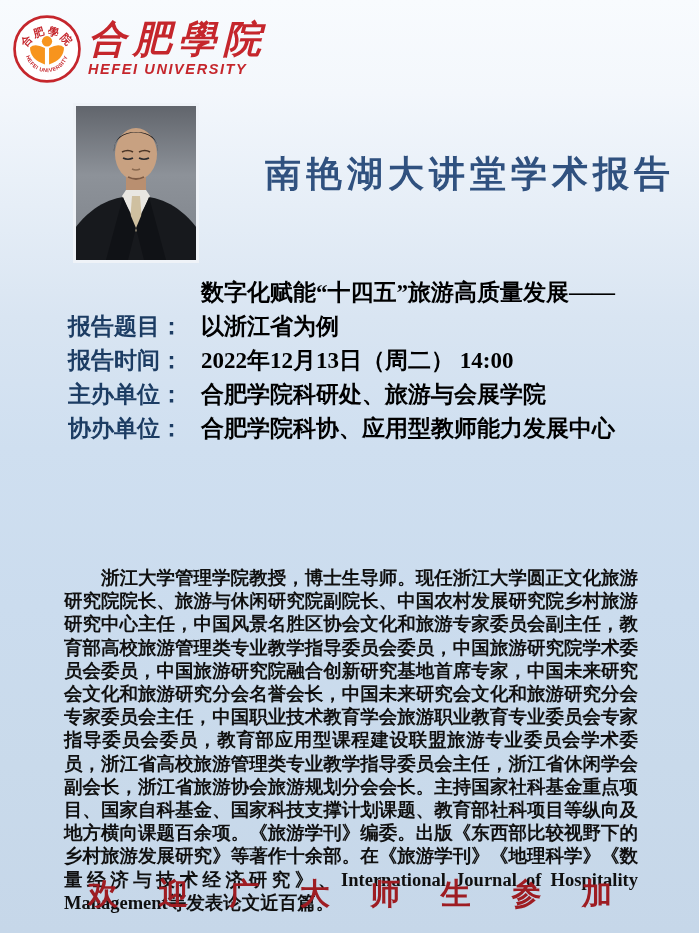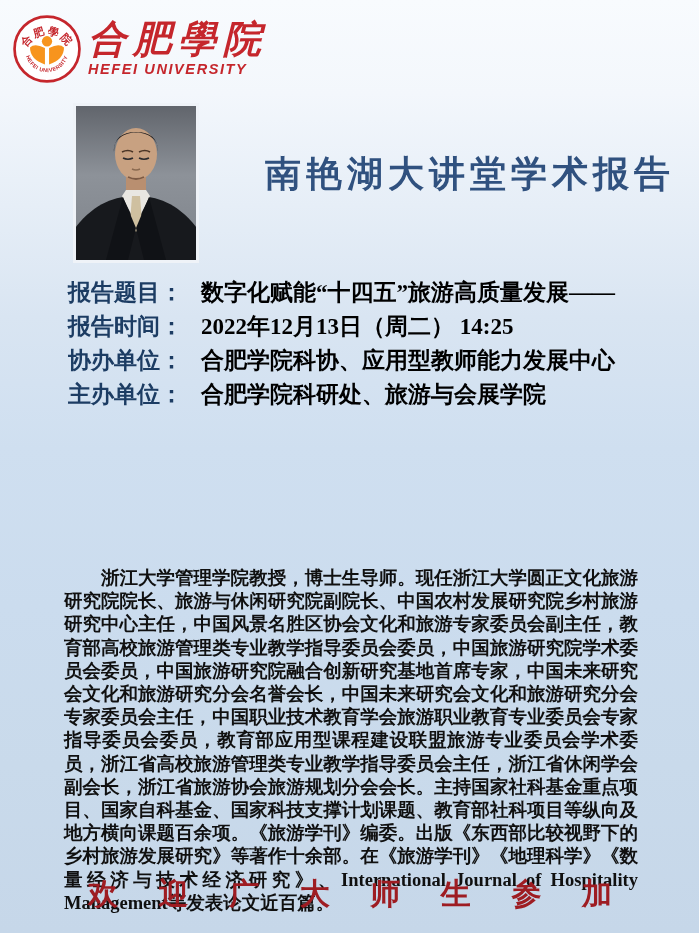--- a/index.html
+++ b/index.html
@@ -157,40 +157,41 @@
   </div>
 
   <div class="title">南艳湖大讲堂学术报告</div>
 
   <div class="fields">
 
     <div class="field-row">
       <div class="field-label">报告题目：</div>
       <div class="field-value">
         <div>数字化赋能“十四五”旅游高质量发展——</div>
+        <div>以浙江省为例</div>
       </div>
     </div>
 
     <div class="field-row">
       <div class="field-label">报告时间：</div>
-      <div class="field-value">2022年12月13日（周二） 14:25</div>
-    </div>
-
-
-    <div class="field-row">
+      <div class="field-value">2022年12月13日（周二） 14:00</div>
+    </div>
+
+
+    <div class="field-row">
+    </div>
+
+    <div class="field-row">
+      <div class="field-label">主办单位：</div>
+      <div class="field-value">合肥学院科研处、旅游与会展学院</div>
     </div>
 
     <div class="field-row">
       <div class="field-label">协办单位：</div>
       <div class="field-value">合肥学院科协、应用型教师能力发展中心</div>
-    </div>
-
-    <div class="field-row">
-      <div class="field-label">主办单位：</div>
-      <div class="field-value">合肥学院科研处、旅游与会展学院</div>
     </div>
 
 
   </div>
 
   <div class="bio">浙江大学管理学院教授，博士生导师。现任浙江大学圆正文化旅游研究院院长、旅游与休闲研究院副院长、中国农村发展研究院乡村旅游研究中心主任，中国风景名胜区协会文化和旅游专家委员会副主任，教育部高校旅游管理类专业教学指导委员会委员，中国旅游研究院学术委员会委员，中国旅游研究院融合创新研究基地首席专家，中国未来研究会文化和旅游研究分会名誉会长，中国未来研究会文化和旅游研究分会专家委员会主任，中国职业技术教育学会旅游职业教育专业委员会专家指导委员会委员，教育部应用型课程建设联盟旅游专业委员会学术委员，浙江省高校旅游管理类专业教学指导委员会主任，浙江省休闲学会副会长，浙江省旅游协会旅游规划分会会长。主持国家社科基金重点项目、国家自科基金、国家科技支撑计划课题、教育部社科项目等纵向及地方横向课题百余项。《旅游学刊》编委。出版《东西部比较视野下的乡村旅游发展研究》等著作十余部。在《旅游学刊》《地理科学》《数量经济与技术经济研究》、International Journal of Hospitality Management等发表论文近百篇。</div>
 
   <div class="footer">
       <span>欢</span>
       <span>迎</span>

